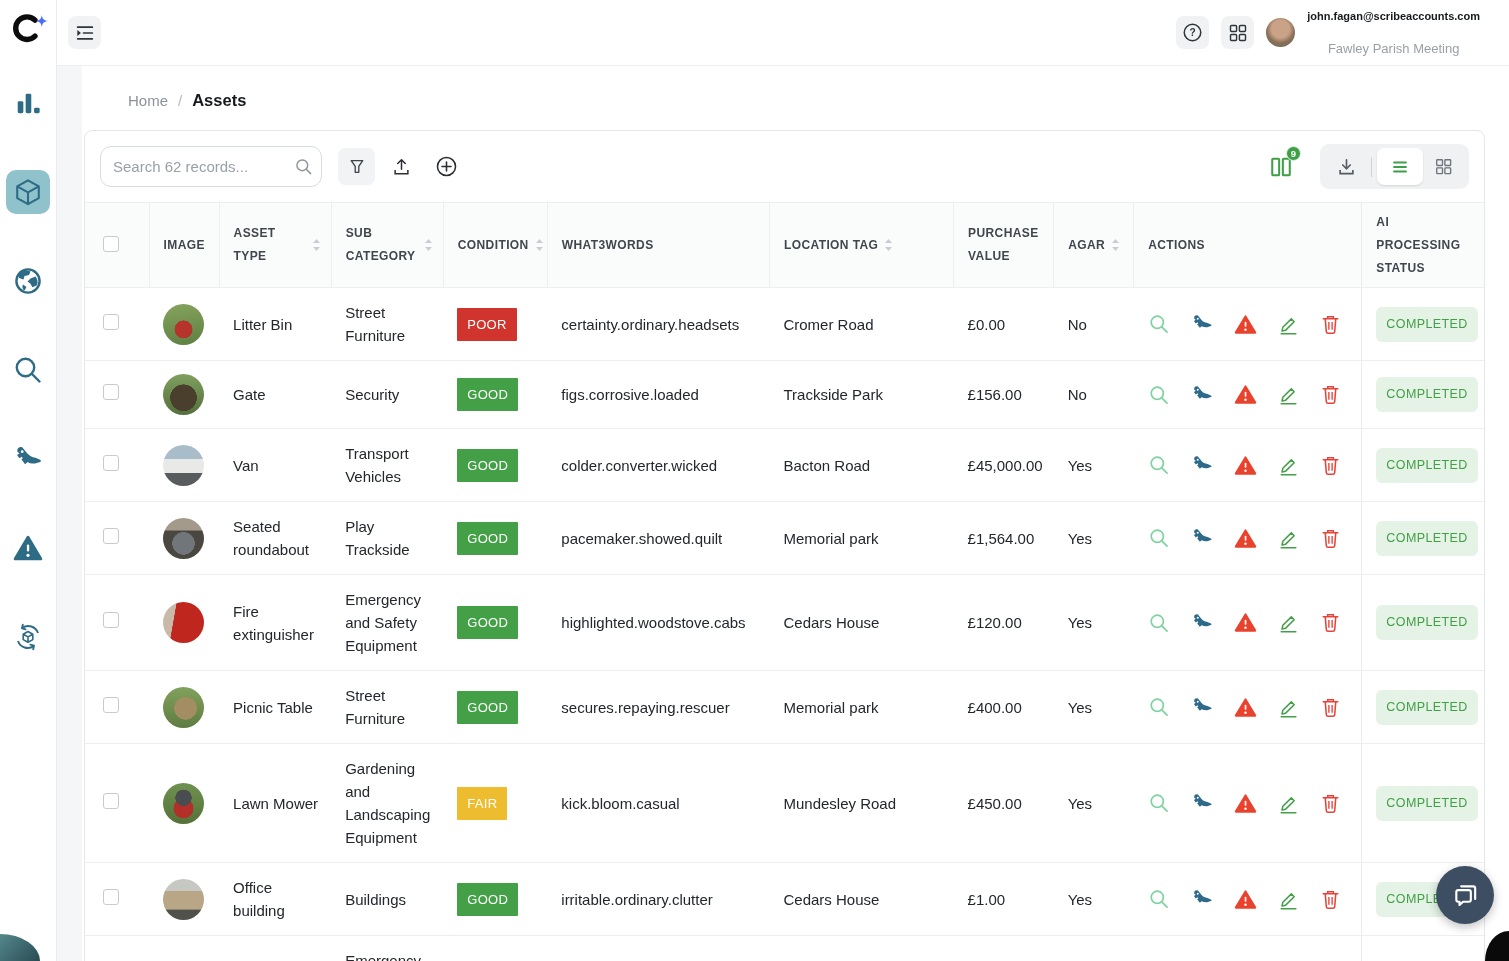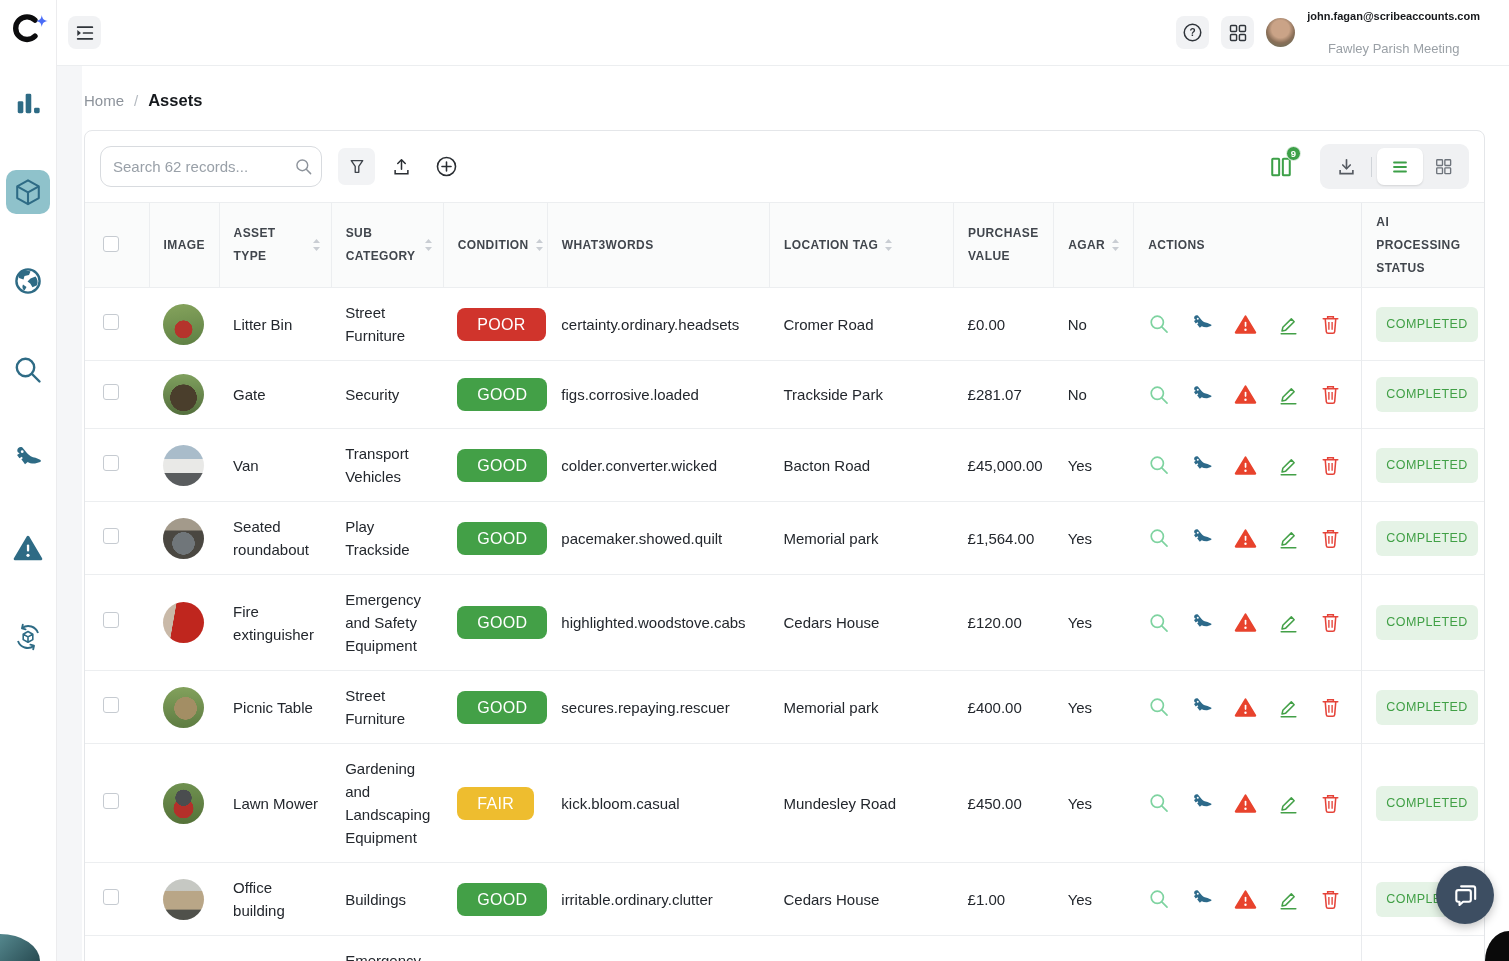--- a/index.html
+++ b/index.html
@@ -31,21 +31,21 @@
   .topbar-right { margin-left:auto; display:flex; align-items:center; gap:12px; padding-right:29px; }
   .avatar { width:29px; height:29px; border-radius:50%;
     background:radial-gradient(circle at 50% 38%, #caa387 0 38%, #8a6f58 60%, #5f6f5a 100%); }
   .user-block { display:flex; flex-direction:column; align-items:center; }
   .user-email { font-size:11px; font-weight:700; color:#17191c; }
   .user-org { font-size:13px; color:#9aa0a6; margin-top:19px; }
 
   
   .rail { position:fixed; left:57px; top:66px; bottom:0; width:25px; background:#f5f6f8; z-index:5; }
   .main { position:absolute; left:82px; top:66px; right:0; bottom:-400px; background:#fff; }
-  .breadcrumb { display:flex; align-items:center; gap:10px; padding:25px 0 20px 2px; }
+  .breadcrumb { display:flex; align-items:center; gap:10px; padding:25px 0 20px 2px;margin-left:44px; }
   .bc-home { font-size:15px; color:#8d939b; cursor:pointer; }
   .bc-sep { font-size:15px; color:#b4bac0; }
   .bc-current { font-size:16.5px; font-weight:700; color:#16191d; }
 
   .card { margin:0 24px 0 2px; background:#fff; border:1px solid #e4e6e9; border-radius:8px; overflow:hidden; }
 
   
   .card-toolbar { display:flex; align-items:center; padding:13px 15px; }
   .search-wrap { position:relative; width:222px; }
   .search-input { width:100%; height:41px; border:1px solid #d8dbdf; border-radius:11px;
@@ -95,22 +95,22 @@
   .thumb-roundabout { background:radial-gradient(circle at 50% 62%, #70767a 0 34%, rgba(0,0,0,0) 35%),
     linear-gradient(180deg,#a39a8b 0 30%,#4a4741 31%); }
   .thumb-fire-extinguisher { background:linear-gradient(100deg,#c9b9a8 0 28%,#bf261e 29%); }
   .thumb-picnic-table { background:radial-gradient(circle at 55% 52%, #a38e64 0 36%, rgba(0,0,0,0) 37%),
     linear-gradient(180deg,#82a15c,#5e7c42); }
   .thumb-lawn-mower { background:radial-gradient(circle at 50% 36%, #4a4d4f 0 24%, rgba(0,0,0,0) 25%),
     radial-gradient(circle at 50% 62%, #b3302a 0 30%, rgba(0,0,0,0) 31%),
     linear-gradient(180deg,#6f9150,#557239); }
   .thumb-office-building { background:linear-gradient(180deg,#c6c8c3 0 28%,#b9a687 29% 74%,#50514b 75%); }
 
-  .cond-badge { display:inline-block; padding:5px 20px; border-radius:8px; color:#fff;
-    font-size:16px; letter-spacing:.3px; }
+  .cond-badge { display:inline-block; padding:5px 10px; border-radius:1px; color:#fff;
+    font-size:13px; letter-spacing:.3px; }
   .status-badge { display:inline-block; padding:6px 10px; border-radius:6px; background:#e5f3e6;
     color:#41a046; font-size:12.5px; letter-spacing:.4px; white-space:nowrap; }
 
   .actions-flex { display:flex; align-items:center; gap:21px; }
   .action-btn { border:none; background:transparent; padding:0; cursor:pointer; display:flex; }
 
   
   .chat-launcher { position:fixed; right:15px; bottom:37px; width:58px; height:58px; border-radius:50%;
     background:#3d4e62; border:none; z-index:50; display:flex; align-items:center; justify-content:center;
     cursor:pointer; box-shadow:0 3px 10px rgba(0,0,0,.25); }
@@ -453,21 +453,21 @@
     <td>
       <div class="thumb thumb-gate"></div>
     </td>
     <td>Gate</td>
     <td>Security</td>
     <td>
       <span class="cond-badge" style="background: rgb(67, 160, 71);">GOOD</span>
     </td>
     <td>figs.corrosive.loaded</td>
     <td>Trackside Park</td>
-    <td>£281.07</td>
+    <td>£156.00</td>
     <td>No</td>
     <td>
       <div class="actions-flex">
         <button class="action-btn">
           <svg width="22" height="22" viewBox="0 0 26 26">
             <circle cx="11" cy="11" r="7.2" fill="none" stroke="#7ed3a0" stroke-width="2"></circle>
             <line x1="16.3" y1="16.3" x2="22.5" y2="22.5" stroke="#7ed3a0" stroke-width="2" stroke-linecap="round"></line>
           </svg>
         </button>
         <button class="action-btn">

